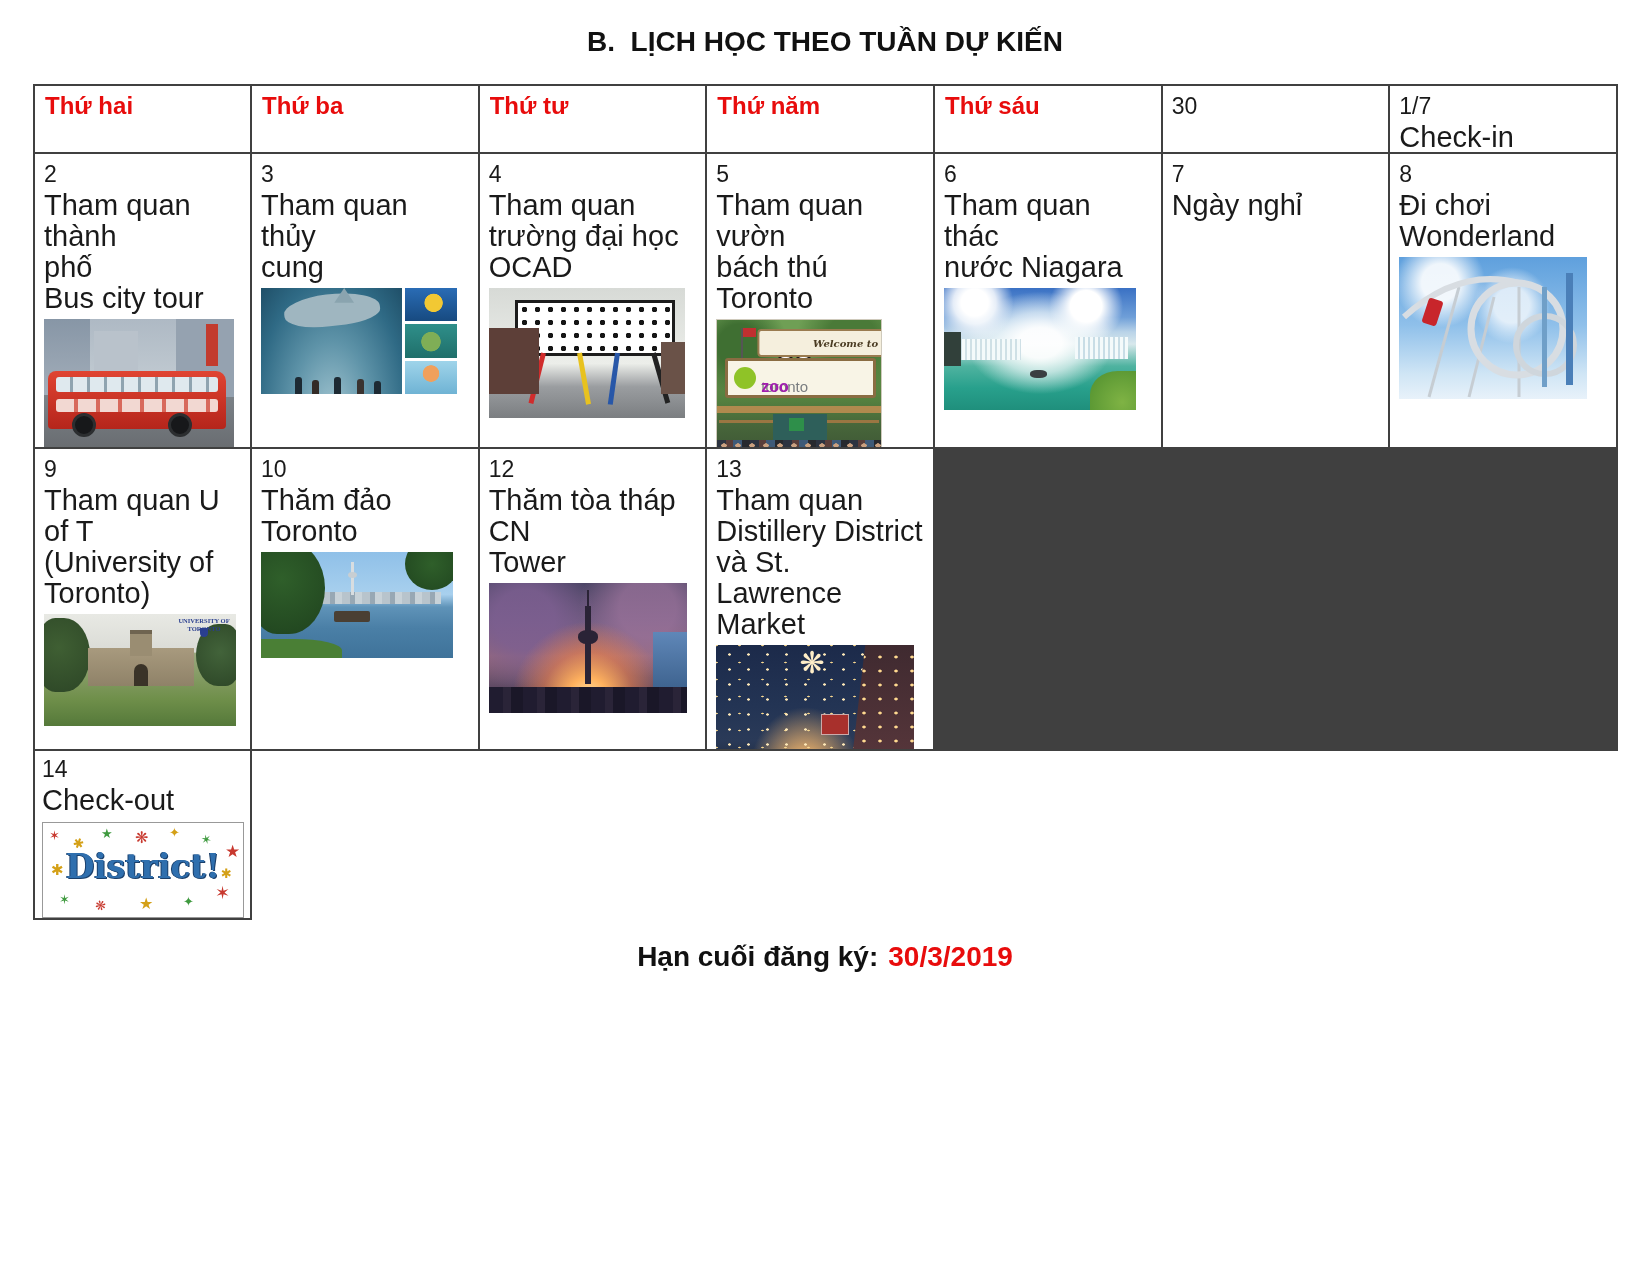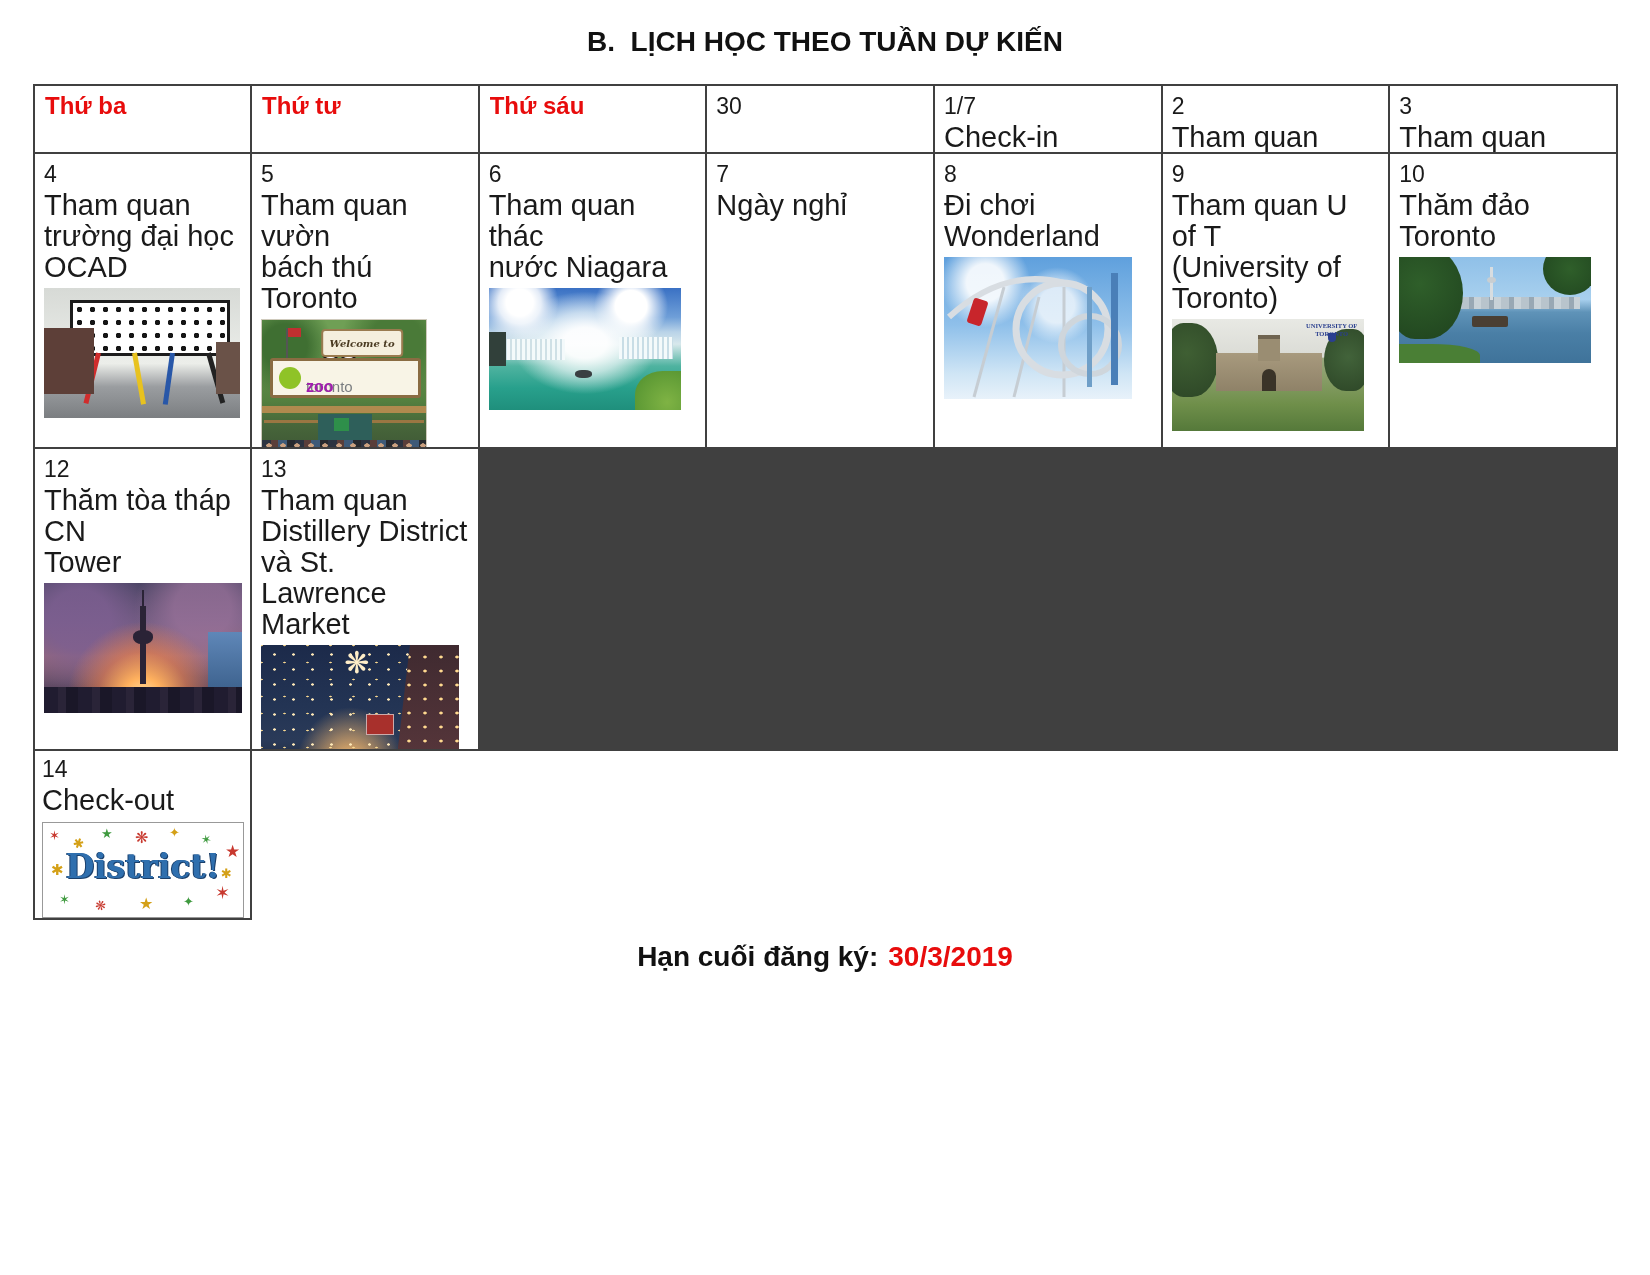--- a/index.html
+++ b/index.html
@@ -90,21 +90,21 @@
       radial-gradient(circle at 50% 6%,#6f9f55 0 18%,rgba(0,0,0,0) 34%),
       linear-gradient(180deg,#6f9f55 0%,#54803f 55%,#47663a 72%,#3a4f33 100%);}
   .img-zoo .flagpole{left:24px;top:8px;width:2px;height:34px;background:#555;}
   .img-zoo .flag{left:26px;top:8px;width:13px;height:9px;background:#c03030;}
   .img-zoo .panda1,.img-zoo .panda2{top:25px;width:13px;height:11px;background:#fff;
     border:2px solid #1c1c1c;border-radius:50% 50% 42% 42%;}
   .img-zoo .panda1{left:60px;} .img-zoo .panda2{left:78px;}
   .img-zoo .sign-top{left:56%;transform:translateX(-40%);top:9px;width:78px;height:24px;
     background:#f5efdd;border:2px solid #9a7b4f;border-radius:4px;
     display:flex;align-items:center;justify-content:center;
-    font:italic bold 10px "DejaVu Serif",serif;color:#4a3b22;}
+    font:italic bold 10px "DejaVu Serif",serif;color:#4a3b22;padding-left:47px;}
   .img-zoo .sign{left:8px;right:5px;top:38px;height:40px;background:#f8f4e6;
     border:3px solid #8a6c42;border-radius:3px;display:flex;align-items:center;gap:5px;
     padding:0 6px;box-sizing:border-box;position:absolute;}
   .img-zoo .logo{position:static;width:22px;height:22px;border-radius:50%;background:#8fc327;
     flex:0 0 22px;}
   .img-zoo .zname{position:static;font-size:15px;color:#7a7d80;white-space:nowrap;}
   .img-zoo .zname b{color:#a21caf;font-size:16px;}
   .img-zoo .beam{left:0;right:0;top:86px;height:7px;background:#b08a4e;
     box-shadow:0 12px 0 -2px #9a7642;}
   .img-zoo .booth{left:56px;top:94px;width:54px;height:32px;background:#2e5f5a;}
@@ -233,22 +233,24 @@
   .img-farewell .cf:nth-of-type(13){left:172px;top:64px;color:#c8392f;font-size:18px;}
   .img-farewell .cf:nth-of-type(14){left:178px;top:44px;color:#d4a017;}
 </style>
 </head>
 <body>
 
 <div class="doc-title">B.  LỊCH HỌC THEO TUẦN DỰ KIẾN</div>
 
 <div class="calendar">
 
+  <div class="hcell">Thứ hai</div>
   <div class="hcell">Thứ ba</div>
   <div class="hcell">Thứ tư</div>
+  <div class="hcell">Thứ năm</div>
   <div class="hcell">Thứ sáu</div>
 
   <div class="cell">
     <div class="date">30</div>
     <div class="txt"></div>
   </div>
 
   <div class="cell">
     <div class="date">1/7</div>
     <div class="txt">Check-in</div>

